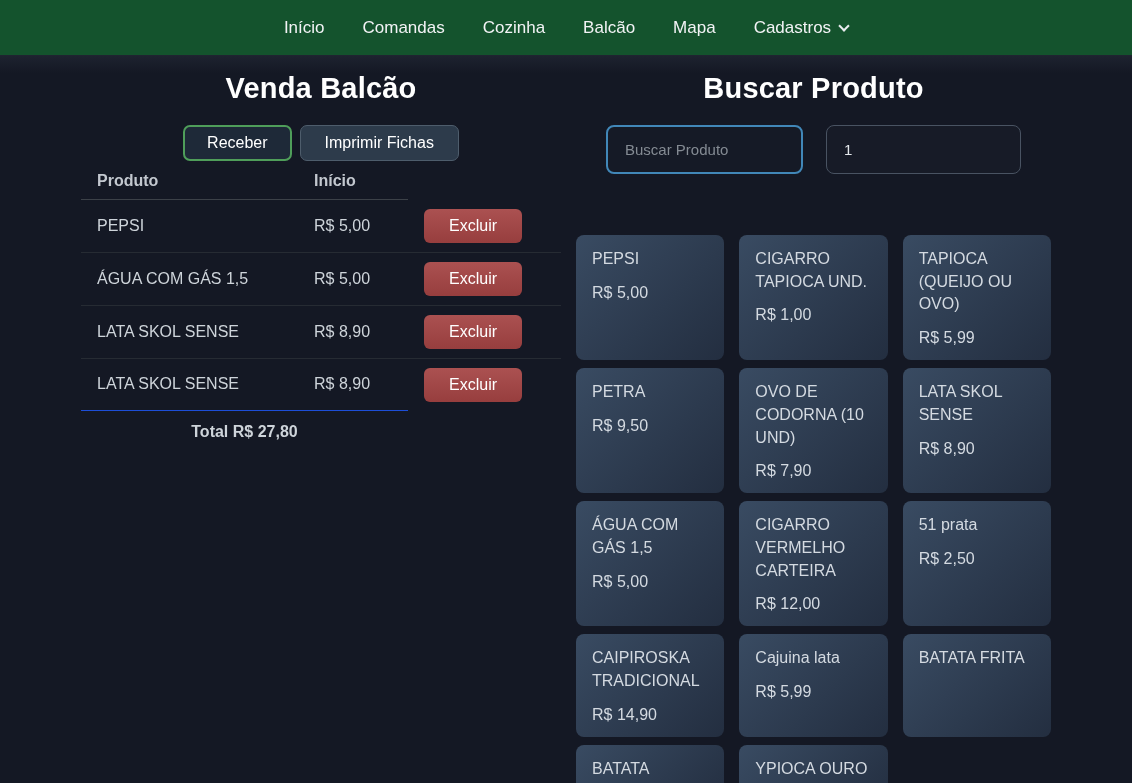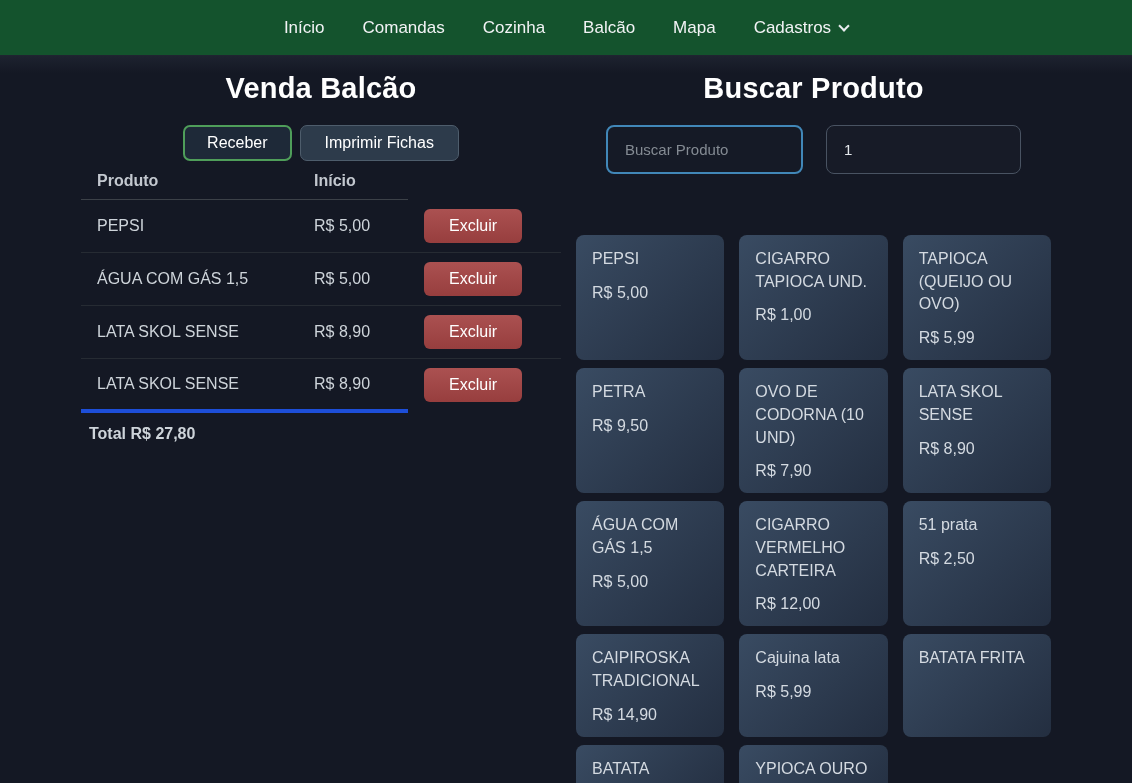--- a/index.html
+++ b/index.html
@@ -118,22 +118,23 @@
     background: linear-gradient(180deg, #ab5151, #973e3e);
     border: none;
     font-family: inherit;
     font-size: 16px;
     color: #fff;
     padding: 8px 25px;
     border-radius: 6px;
     cursor: pointer;
   }
   .sale-table tfoot td.total-cell {
-    border-top: 4px solid #1d4ed8;
+    border-top: 1px solid #1d4ed8;
     padding: 12px 8px;
+    text-align: center;
     font-size: 16px;
     font-weight: bold;
     color: #ced4da;
   }
 
   
   .search-row {
     display: flex;
     gap: 23px;
     padding: 0 30px 0 30px;

